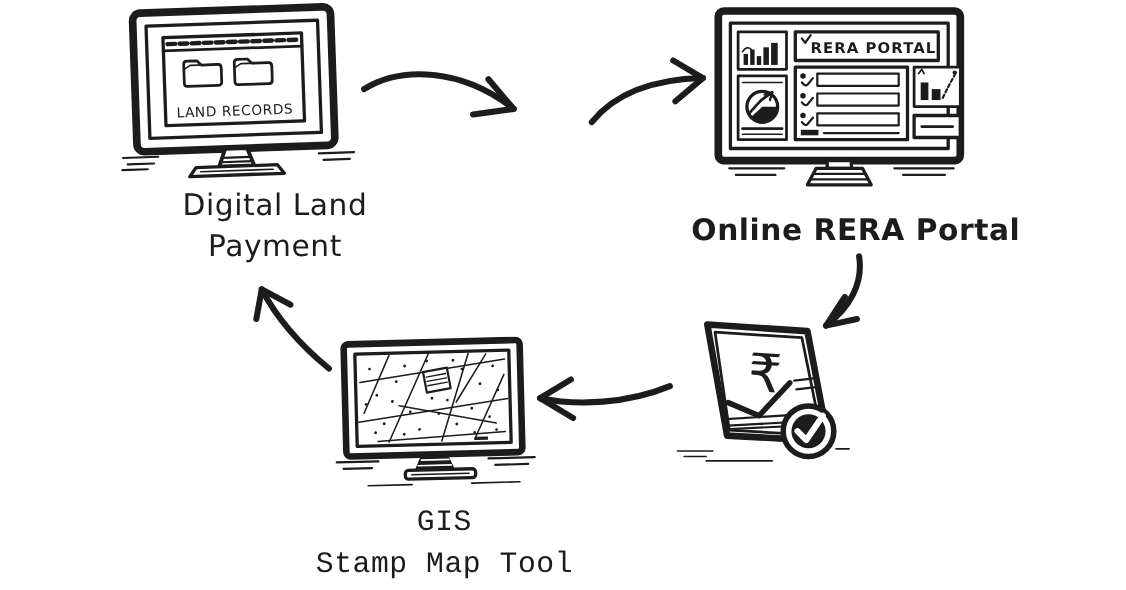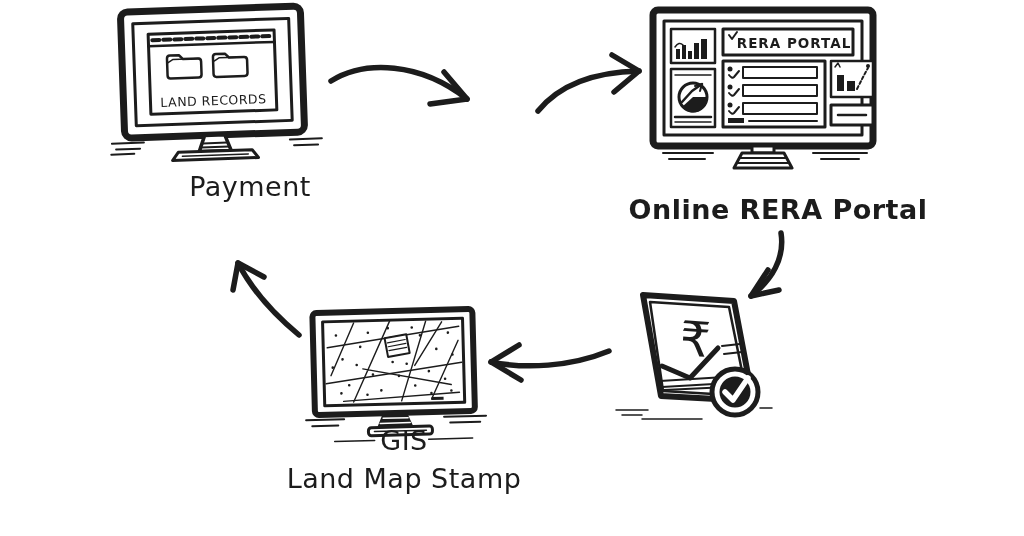--- a/index.html
+++ b/index.html
@@ -189,28 +189,29 @@
       <path d="M781,233 C785,258 772,280 751,296"></path>
       <path d="M751,296 L768,270 M751,296 L779,290"></path>
       <path d="M609,351 C570,367 525,369 491,362"></path>
       <path d="M491,362 L519,345 M491,362 L521,380"></path>
       <path d="M299,335 C276,316 252,290 238,263"></path>
       <path d="M238,263 L233,290 M238,263 L264,277"></path>
     </g>
   </svg>
 
   <div class="node-label" style="left:100px;top:168px;width:300px;">
+    <div>Digital Land</div>
     <div>Payment</div>
   </div>
 
   <div class="node-label" style="left:617px;top:191px;width:322px;font-weight:bold;">
     <div>Online RERA Portal</div>
   </div>
 
   <div class="node-label" style="left:572px;top:434px;width:300px;">
   </div>
 
-  <div class="node-label" style="left:254px;top:422px;width:300px;">
+  <div class="node-label" style="left:254px;top:458px;width:300px;font-family:Liberation Mono, monospace;">
     <div>GIS</div>
-    <div>Land Map Stamp</div>
+    <div>Stamp Map Tool</div>
   </div>
 
 </div>
 
 </body></html>

